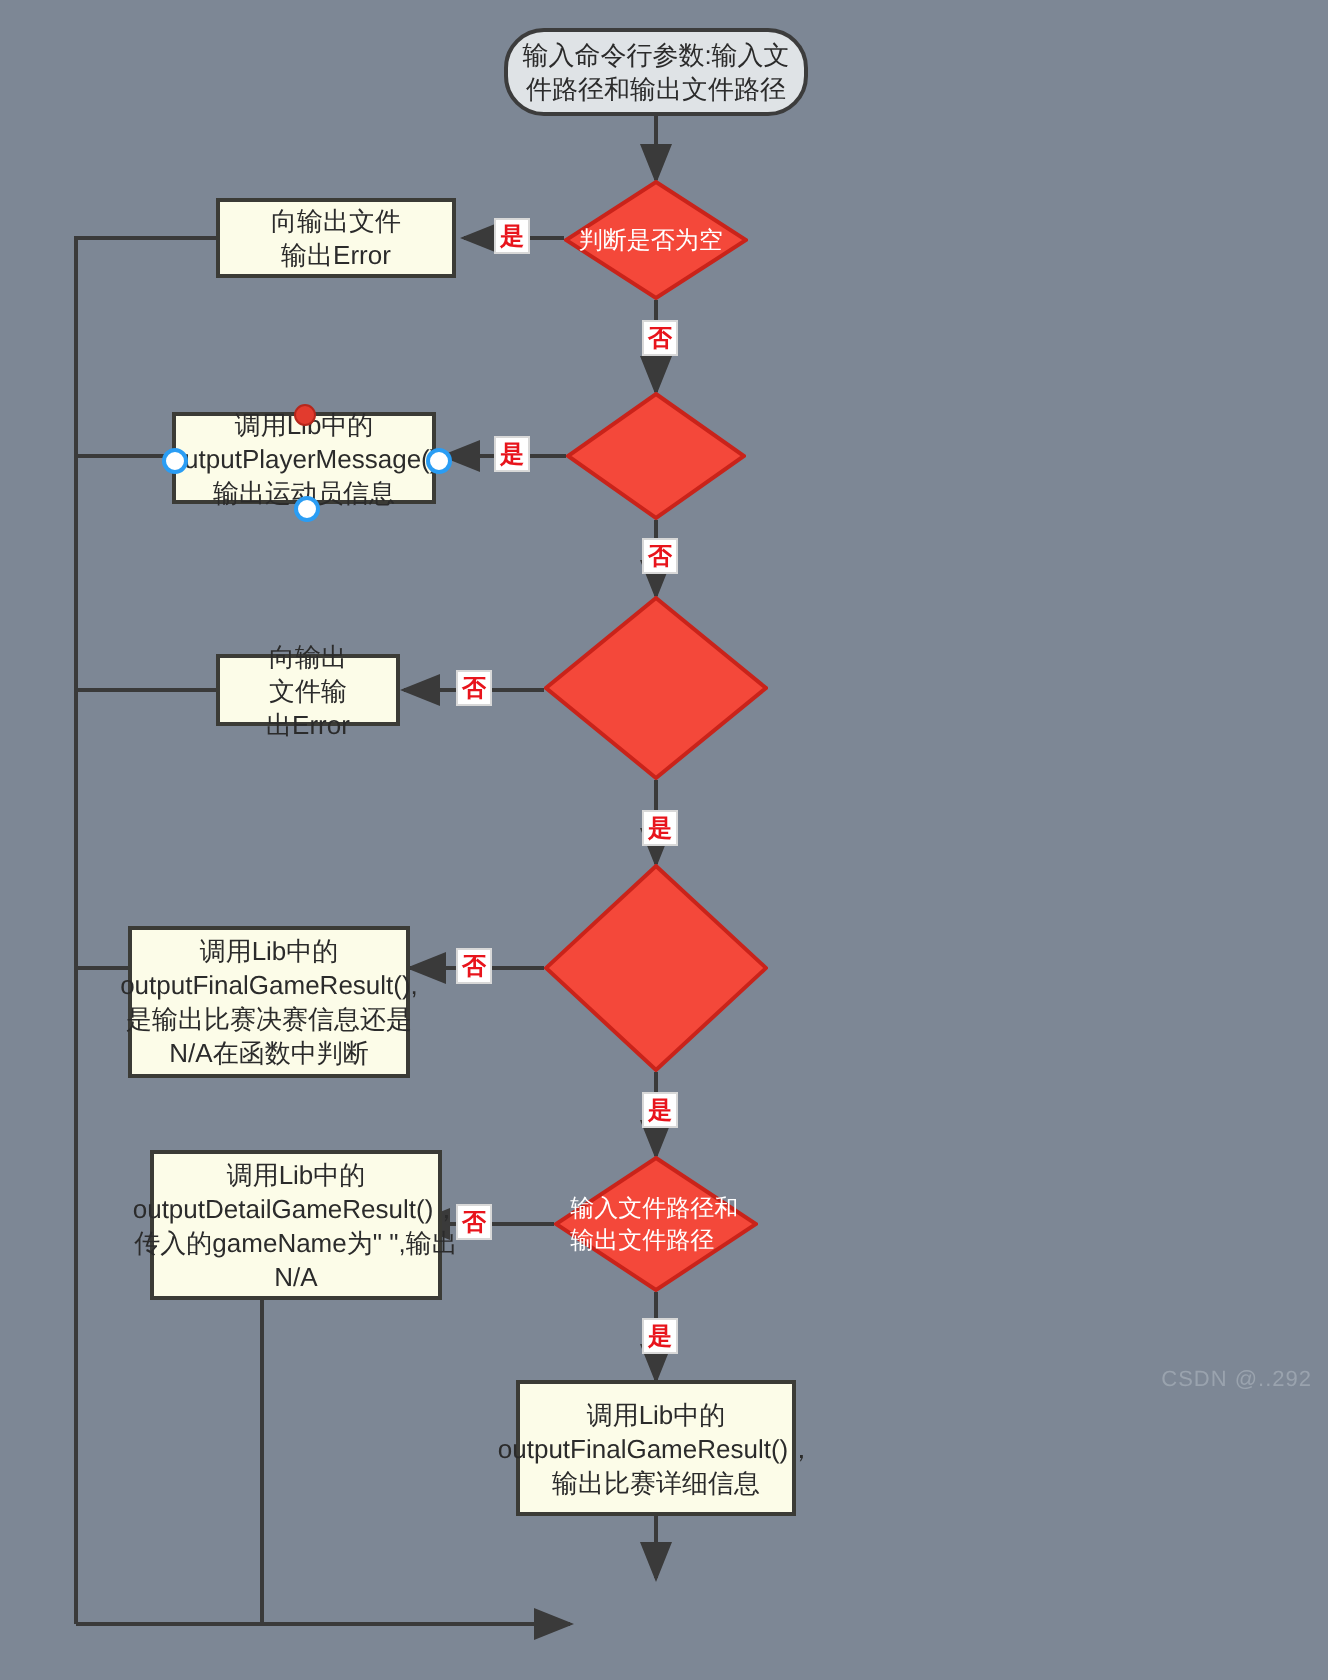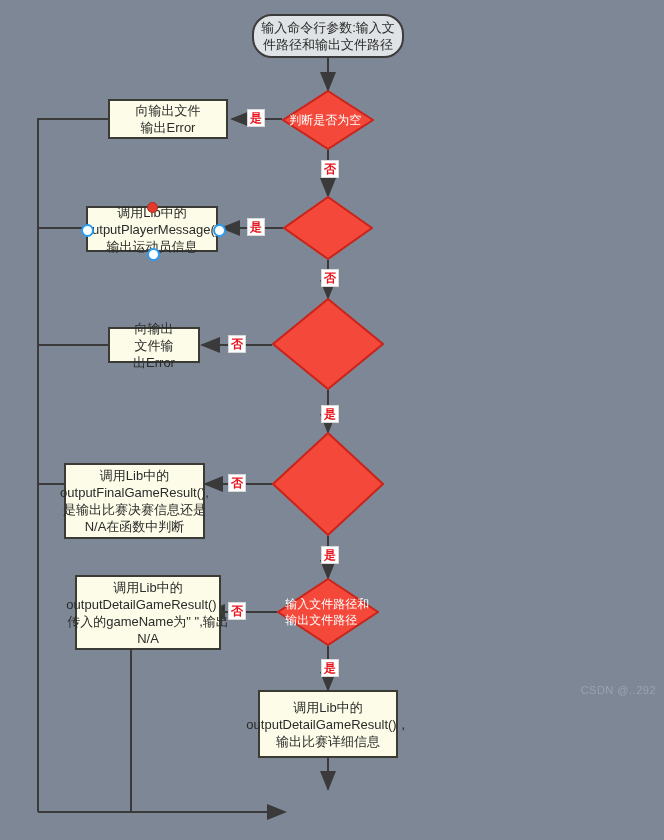--- a/index.html
+++ b/index.html
@@ -195,21 +195,21 @@
       <polygon points="51,1 101,34 51,67 1,34" fill="#f4483a" stroke="#c9231a" stroke-width="2"></polygon>
     </svg>
     <span class="dtext">输入文件路径和输出文件路径</span>
   </div>
 
   <div class="node process" style="left:75px;top:575px;width:146px;height:75px;">
     <span>调用Lib中的outputDetailGameResult()，传入的gameName为" ",输出N/A</span>
   </div>
 
   <div class="node process" style="left:258px;top:690px;width:140px;height:68px;">
-    <span>调用Lib中的outputDetailGameResult()，输出比赛详细信息</span>
+    <span>调用Lib中的outputFinalGameResult()，输出比赛详细信息</span>
   </div>
 
 
   <div class="elabel" style="left:247px;top:109px;">是</div>
   <div class="elabel" style="left:321px;top:160px;">否</div>
 
   <div class="elabel" style="left:247px;top:218px;">是</div>
   <div class="elabel" style="left:321px;top:269px;">否</div>
 
   <div class="elabel" style="left:228px;top:335px;">否</div>

